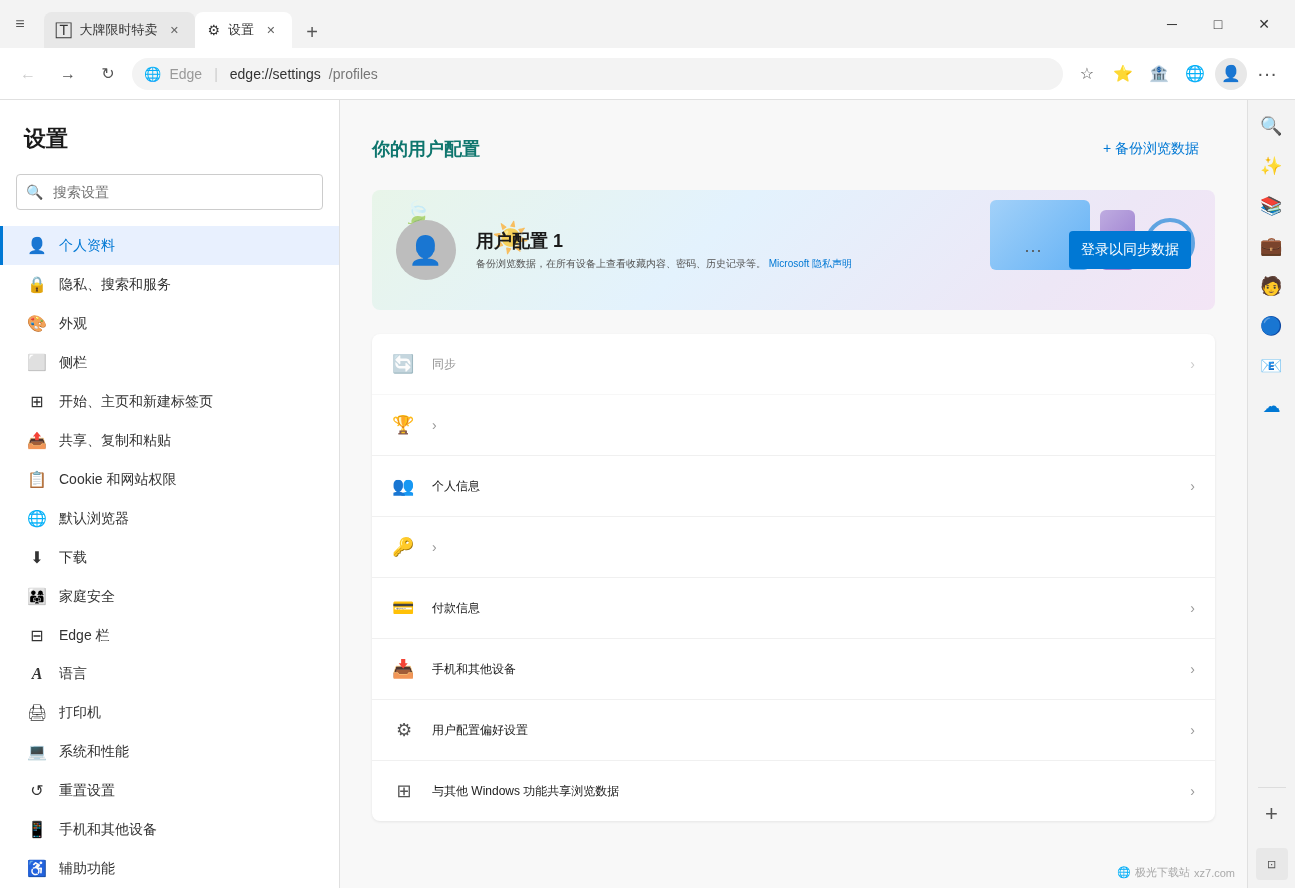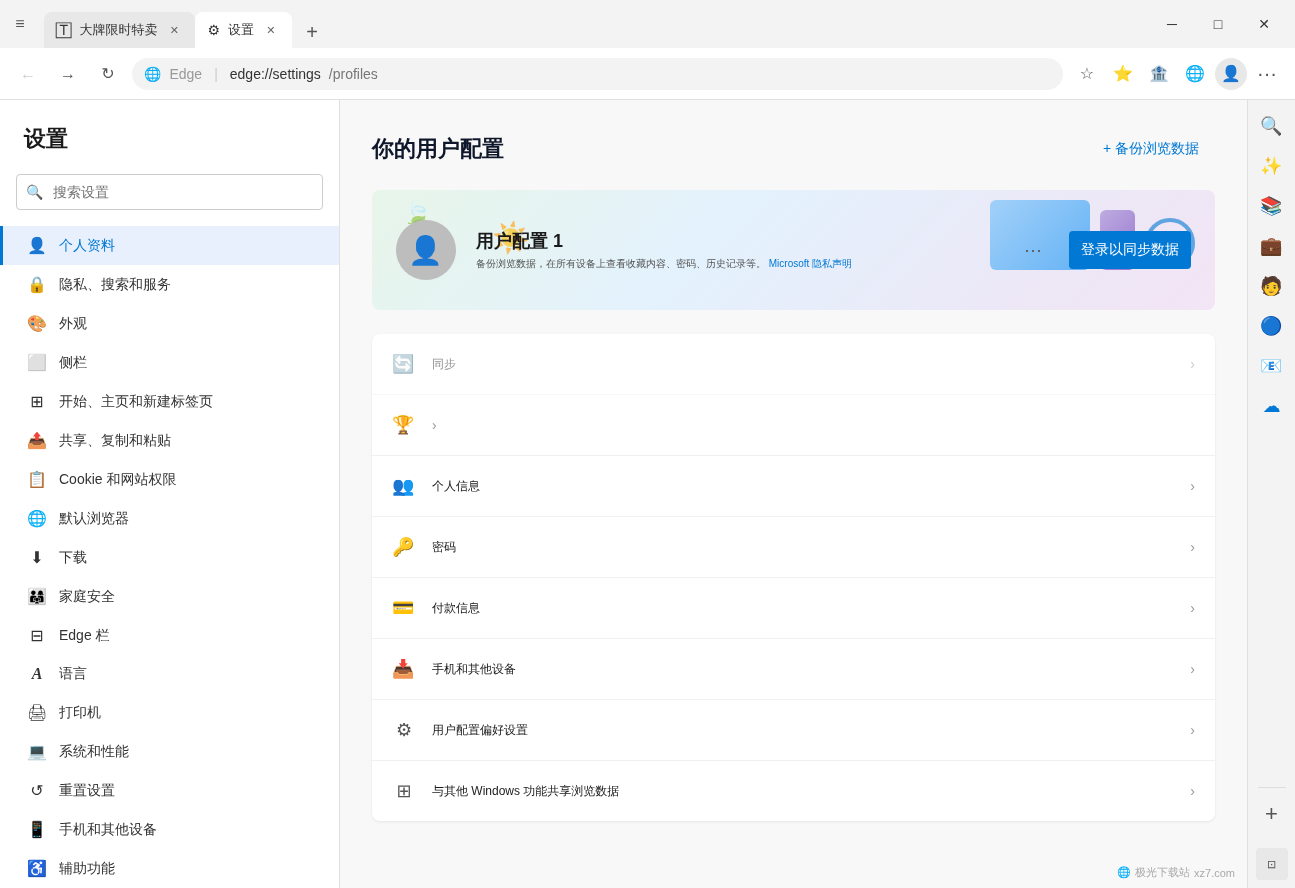--- a/index.html
+++ b/index.html
@@ -41,21 +41,21 @@
     .search-box { margin: 0 16px 16px; position: relative; }
     .search-box input { width: 100%; height: 36px; border: 1px solid #ccc; border-radius: 4px; padding: 0 12px 0 36px; font-size: 14px; color: #333; outline: none; }
     .search-icon-inner { position: absolute; left: 10px; top: 50%; transform: translateY(-50%); color: #666; font-size: 14px; }
     .nav-item { display: flex; align-items: center; gap: 12px; padding: 10px 24px; cursor: pointer; color: #333; font-size: 14px; border-left: 3px solid transparent; }
     .nav-item.active { background: #e8f0fe; border-left-color: #0078d4; color: #0078d4; font-weight: 500; }
     .nav-item .nav-icon { font-size: 16px; width: 20px; text-align: center; flex-shrink: 0; }
 
     
     .content { flex: 1; background: #f8f8f8; overflow-y: auto; padding: 32px; }
     .page-header { display: flex; align-items: center; justify-content: space-between; margin-bottom: 24px; }
-    .page-title { font-size: 22px; font-weight: 600; color: #0f172a; }
+    .page-title { font-size: 18px; font-weight: 600; color: #0f766e; }
     .add-profile-btn { display: flex; align-items: center; gap: 6px; padding: 8px 16px; background: transparent; border: none; color: #0078d4; font-size: 14px; cursor: pointer; }
 
     
     .profile-banner { background: linear-gradient(135deg, #e8f5e9 0%, #e3f2fd 40%, #ede7f6 80%, #f3e5f5 100%); border-radius: 8px; padding: 24px; display: flex; align-items: center; gap: 20px; margin-bottom: 24px; min-height: 120px; position: relative; overflow: hidden; }
     .profile-avatar { width: 60px; height: 60px; border-radius: 50%; background: #bdbdbd; display: flex; align-items: center; justify-content: center; font-size: 28px; color: #757575; flex-shrink: 0; z-index: 1; }
     .profile-info { flex: 1; z-index: 1; }
     .profile-name { font-size: 18px; font-weight: 600; color: #1a1a1a; margin-bottom: 4px; }
     .profile-desc { font-size: 10px; color: #555; line-height: 1.4; }
     .profile-desc a { color: #0078d4; text-decoration: none; }
     .profile-more-btn { width: 32px; height: 32px; display: flex; align-items: center; justify-content: center; border-radius: 50%; cursor: pointer; font-size: 18px; color: #555; z-index: 1; }
@@ -252,21 +252,20 @@
         <div class="item-icon">🏆</div>
         <span class="item-chevron">›</span>
       </div>
       <div class="settings-item">
         <div class="item-icon">👥</div>
         <span class="item-text">个人信息</span>
         <span class="item-chevron">›</span>
       </div>
       <div class="settings-item">
         <div class="item-icon">🔑</div>
-        <span class="item-text">密码</span>
         <span class="item-chevron">›</span>
       </div>
       <div class="settings-item">
         <div class="item-icon">💳</div>
         <span class="item-text">付款信息</span>
         <span class="item-chevron">›</span>
       </div>
       <div class="settings-item">
         <div class="item-icon">📥</div>
         <span class="item-text">手机和其他设备</span>

